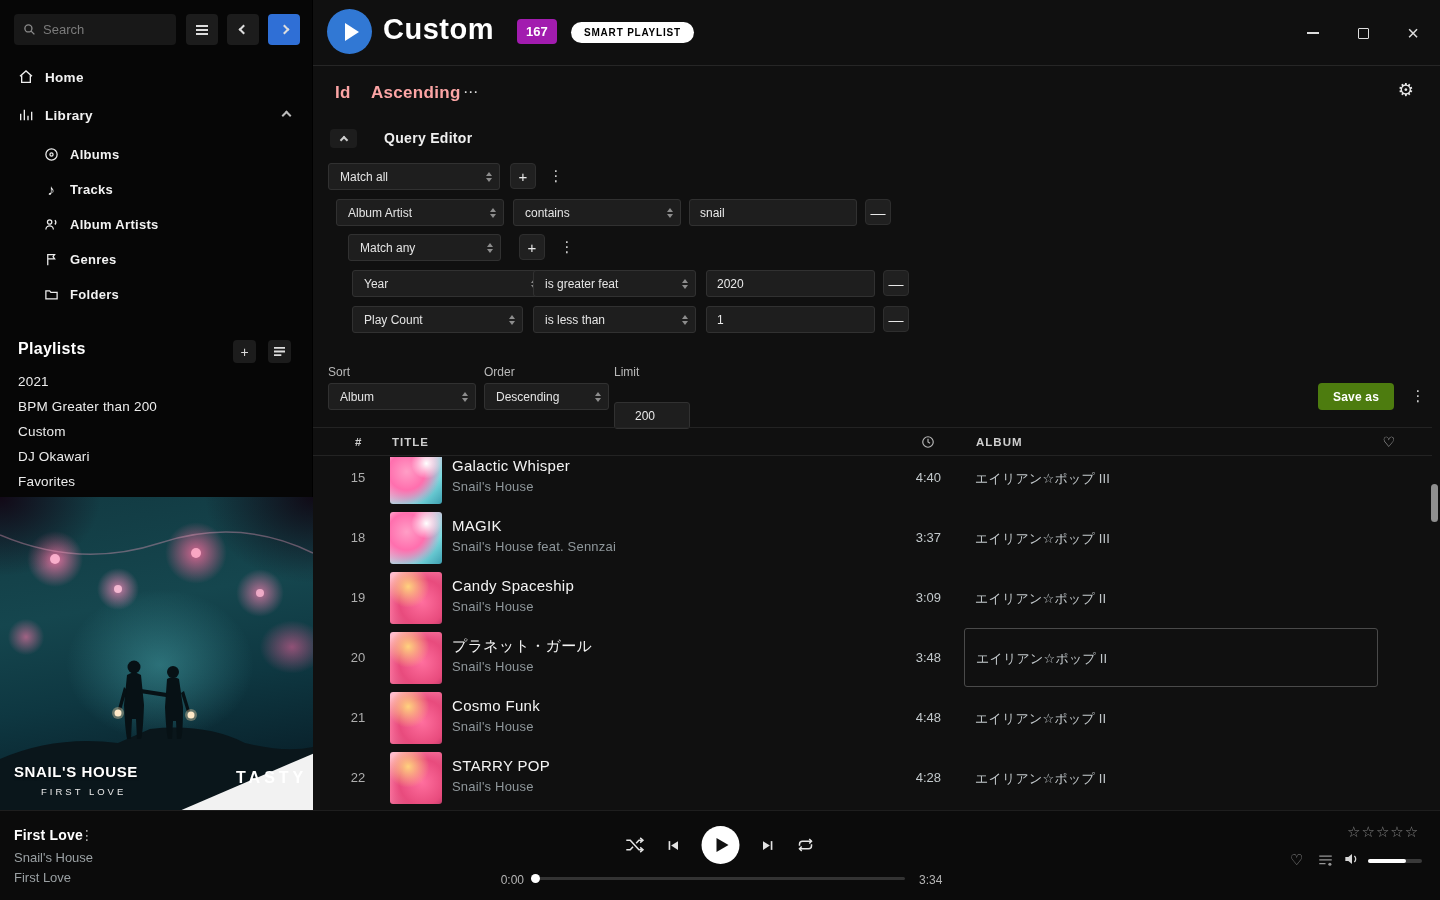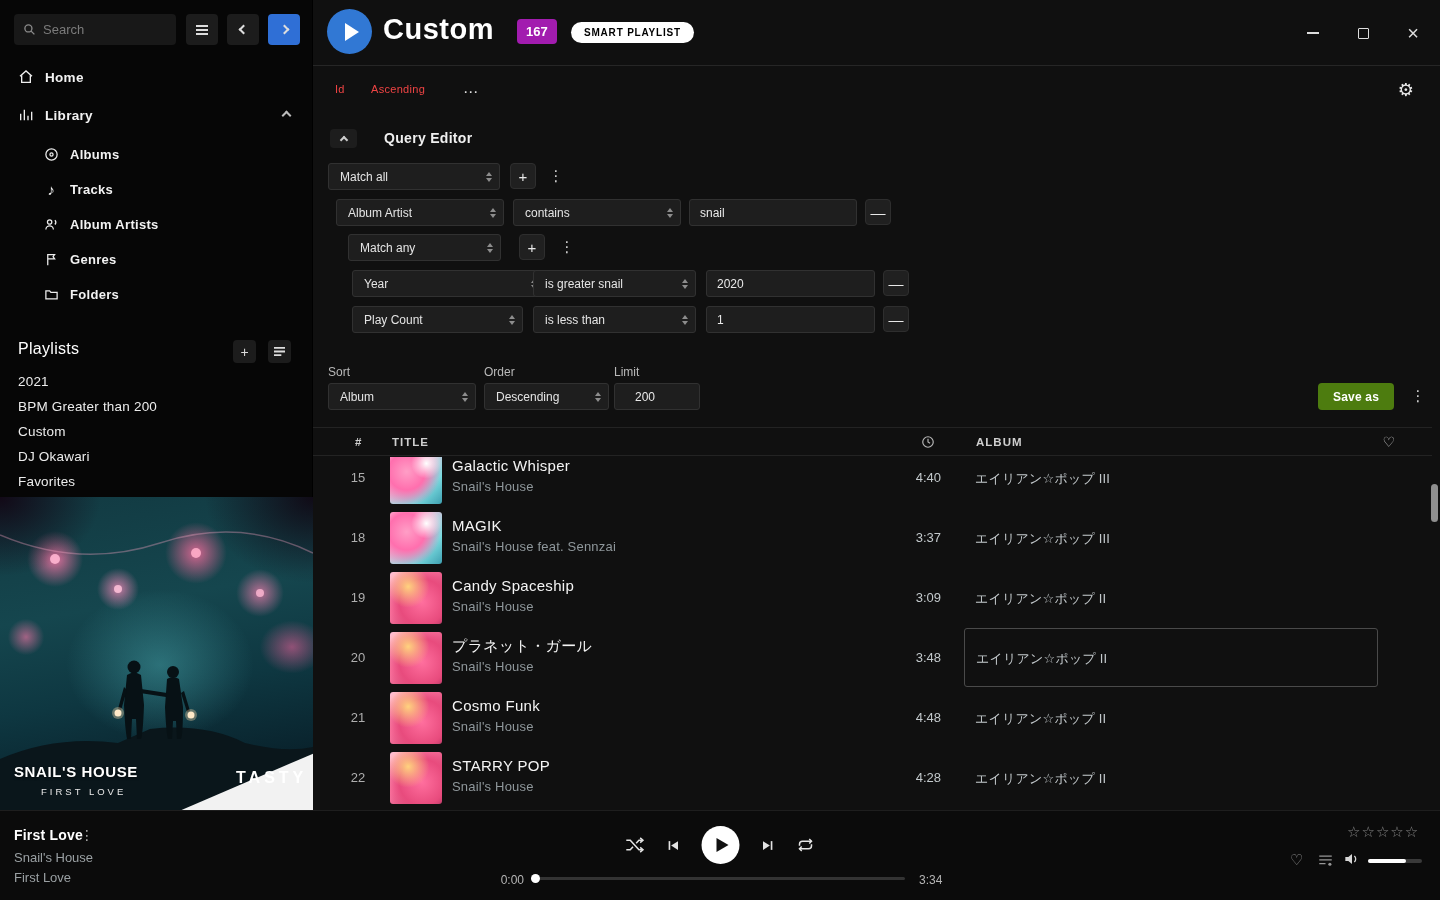--- a/index.html
+++ b/index.html
@@ -26,21 +26,21 @@
 
 
 .search-box{position:absolute;left:14px;top:14px;width:162px;height:31px;background:#181818;border-radius:4px;display:flex;align-items:center;padding:0 9px;gap:7px}
 .search-box input{flex:1;background:transparent;border:none;outline:none;color:#ddd;font-size:13px;font-family:inherit;min-width:0}
 .search-box input::placeholder{color:#7b7b7b}
 .topbtn{position:absolute;top:14px;width:32px;height:31px;background:#1c1c1c;border-radius:4px;display:flex;align-items:center;justify-content:center;cursor:pointer}
 .topbtn.blue{background:#2f6fd6}
 .nav-item{position:absolute;left:0;width:100%;height:36px;display:flex;align-items:center;gap:11px;padding-left:18px;font-size:13.5px;font-weight:700;color:#f2f2f2;letter-spacing:.3px;cursor:pointer}
 .nav-item .lchev{position:absolute;right:22px}
 .sub-item{padding-left:44px;font-size:13px}
-.pl-title{position:absolute;left:18px;top:340px;font-size:16px;font-weight:400;letter-spacing:.3px;color:#fff}
+.pl-title{position:absolute;left:18px;top:340px;font-size:16px;font-weight:700;letter-spacing:.3px;color:#fff}
 .pl-btn{position:absolute;top:340px;width:23px;height:23px;background:#1c1c1c;border-radius:4px;display:flex;align-items:center;justify-content:center;color:#ddd;font-size:14px;cursor:pointer}
 .pl-item{position:absolute;left:18px;width:270px;height:25px;display:flex;align-items:center;font-size:13.5px;color:#ececec;letter-spacing:.2px;cursor:pointer}
 
 
 .album-art{position:absolute;left:0;top:497px;width:313px;height:313px;overflow:hidden;cursor:pointer;
 background:
  radial-gradient(140px 110px at 0% 0%,rgba(18,6,20,.95),rgba(0,0,0,0) 72%),
  radial-gradient(150px 120px at 100% 0%,rgba(16,6,18,.92),rgba(0,0,0,0) 72%),
  radial-gradient(40px 40px at 55px 62px,rgba(255,120,170,.85),rgba(0,0,0,0) 70%),
  radial-gradient(30px 30px at 118px 92px,rgba(255,140,190,.75),rgba(0,0,0,0) 70%),
@@ -63,21 +63,21 @@
 .page-title{position:absolute;left:70px;top:13px;font-size:29px;font-weight:700;letter-spacing:.5px;color:#fff}
 .count-badge{position:absolute;left:204px;top:19px;background:#a21caf;border-radius:4px;padding:5px 9px;font-size:13px;font-weight:700;color:#fff}
 .type-badge{position:absolute;left:258px;top:22px;background:#fff;color:#000;border-radius:11px;padding:5px 13px;font-size:10px;font-weight:700;letter-spacing:.8px}
 .winctl{position:absolute;right:14px;top:20px;display:flex;gap:24px;align-items:center}
 .winbtn{width:26px;height:26px;display:flex;align-items:center;justify-content:center;color:#ddd;cursor:pointer}
 .ic-min{display:block;width:12px;height:2px;background:#ddd}
 .ic-max{display:block;width:11px;height:11px;border:1.5px solid #ddd;border-radius:1px}
 .ic-close{font-size:20px;line-height:1}
 
 
-.sortbar-item{position:absolute;top:83px;font-size:11px;font-weight:400;color:#ef4444;cursor:pointer;letter-spacing:.3px}
+.sortbar-item{position:absolute;top:83px;font-size:17px;font-weight:700;color:#fca5a5;cursor:pointer;letter-spacing:.3px}
 .gear{position:absolute;right:26px;top:79px;font-size:18px;color:#e8e8e8;cursor:pointer}
 .qe-toggle{position:absolute;left:17px;top:129px;width:27px;height:19px;background:#1d1d1d;border-radius:4px;display:flex;align-items:center;justify-content:center;cursor:pointer}
 .qe-toggle .chev{width:6px;height:6px;margin-top:3px}
 .qe-title{position:absolute;left:71px;top:130px;font-size:14px;font-weight:700;letter-spacing:.3px;color:#f0f0f0}
 .save-btn{position:absolute;left:1005px;top:383px;width:76px;height:27px;background:#4d7c0f;border:none;border-radius:4px;color:#fff;font-size:12px;font-weight:700;font-family:inherit;cursor:pointer;letter-spacing:.2px}
 
 
 .thead{position:absolute;left:0;top:427px;width:1119px;height:29px;border-top:1px solid #232323;border-bottom:1px solid #232323}
 .th{position:absolute;top:8px;font-size:11.5px;font-weight:700;letter-spacing:1px;color:#cfcfcf}
 .trows{position:absolute;left:0;top:457px;width:1119px;height:353px;overflow:hidden}
@@ -318,21 +318,21 @@
   <div class="kebab" style="left:245px;top:234px">⋮</div>
 
   <div class="select" style="left:39px;top:270px;width:193px">
     <span>Year</span>
     <span class="ud">
         <i class="u"></i>
         <i class="d"></i>
       </span>
   </div>
   <div class="select" style="left:220px;top:270px;width:163px">
-    <span>is greater snail</span>
+    <span>is greater feat</span>
     <span class="ud">
         <i class="u"></i>
         <i class="d"></i>
       </span>
   </div>
   <input class="tinput" style="left: 393px; top: 270px; width: 169px;" value="2020">
   <div class="sqbtn" style="left:570px;top:270px">—</div>
 
   <div class="select" style="left:39px;top:306px;width:171px">
     <span>Play Count</span>
@@ -362,21 +362,21 @@
         <i class="d"></i>
       </span>
   </div>
   <div class="select" style="left:171px;top:383px;width:125px">
     <span>Descending</span>
     <span class="ud">
         <i class="u"></i>
         <i class="d"></i>
       </span>
   </div>
-  <input class="tinput" style="left: 301px; top: 383px; width: 86px; padding-left: 20px;" value="200">
+  <input class="tinput" style="left: 301px; top: 402px; width: 76px; padding-left: 20px;" value="200">
   <button class="save-btn">Save as</button>
   <div class="kebab" style="left:1096px;top:383px">⋮</div>
 
   <div class="thead">
     <span class="th" style="left:42px">#</span>
     <span class="th" style="left:79px">TITLE</span>
     <span class="th" style="left:608px;top:7px">
       <svg width="14" height="14" viewBox="0 0 24 24" fill="none" stroke="#b9b9b9" stroke-width="2">
           <circle cx="12" cy="12" r="9"></circle>
           <path d="M12 6.5 V12 l3.5 2"></path>

